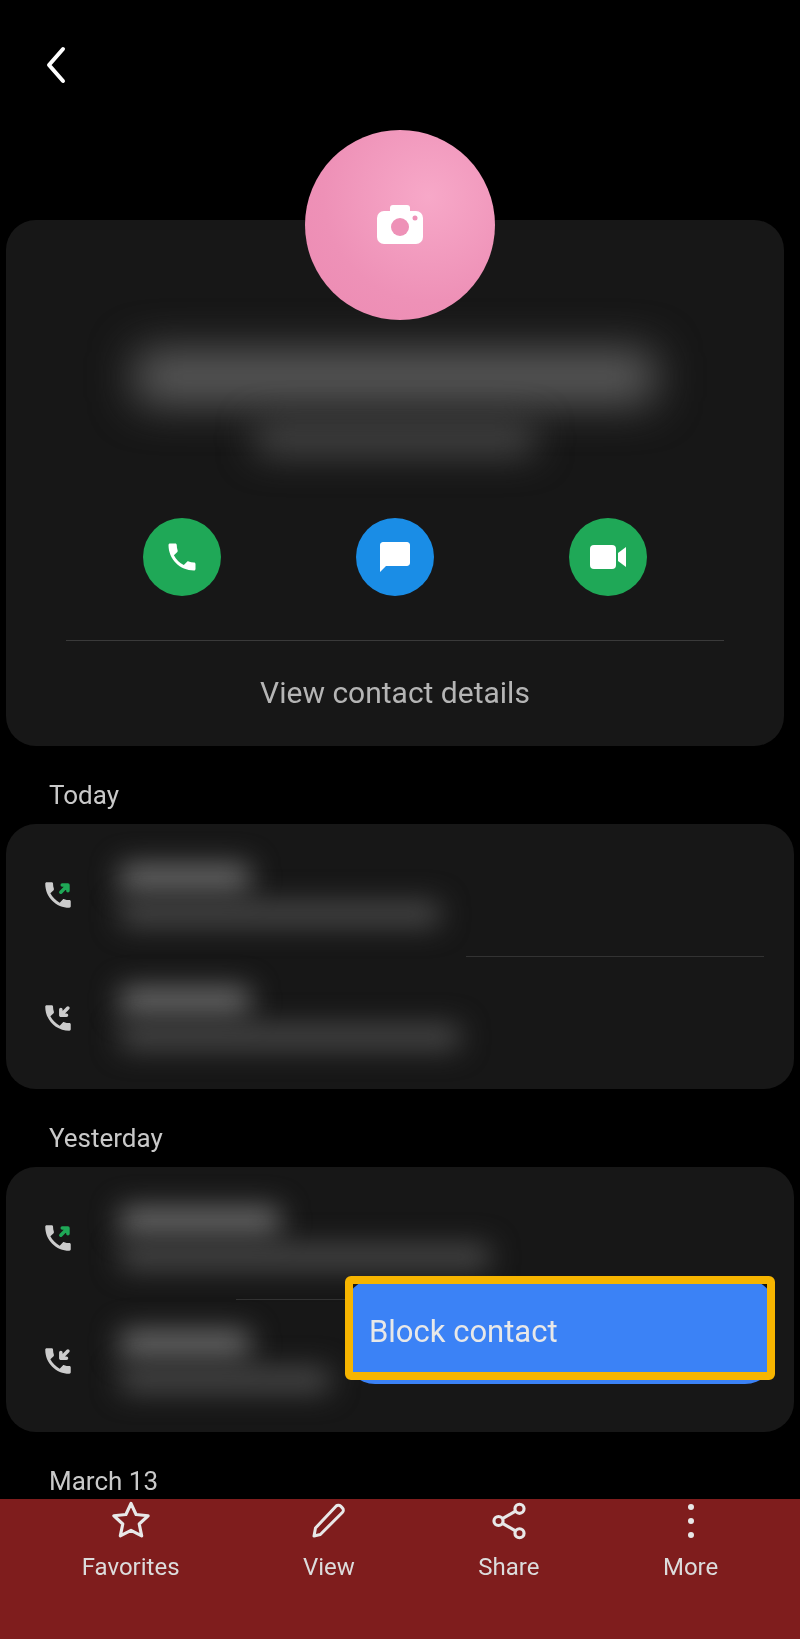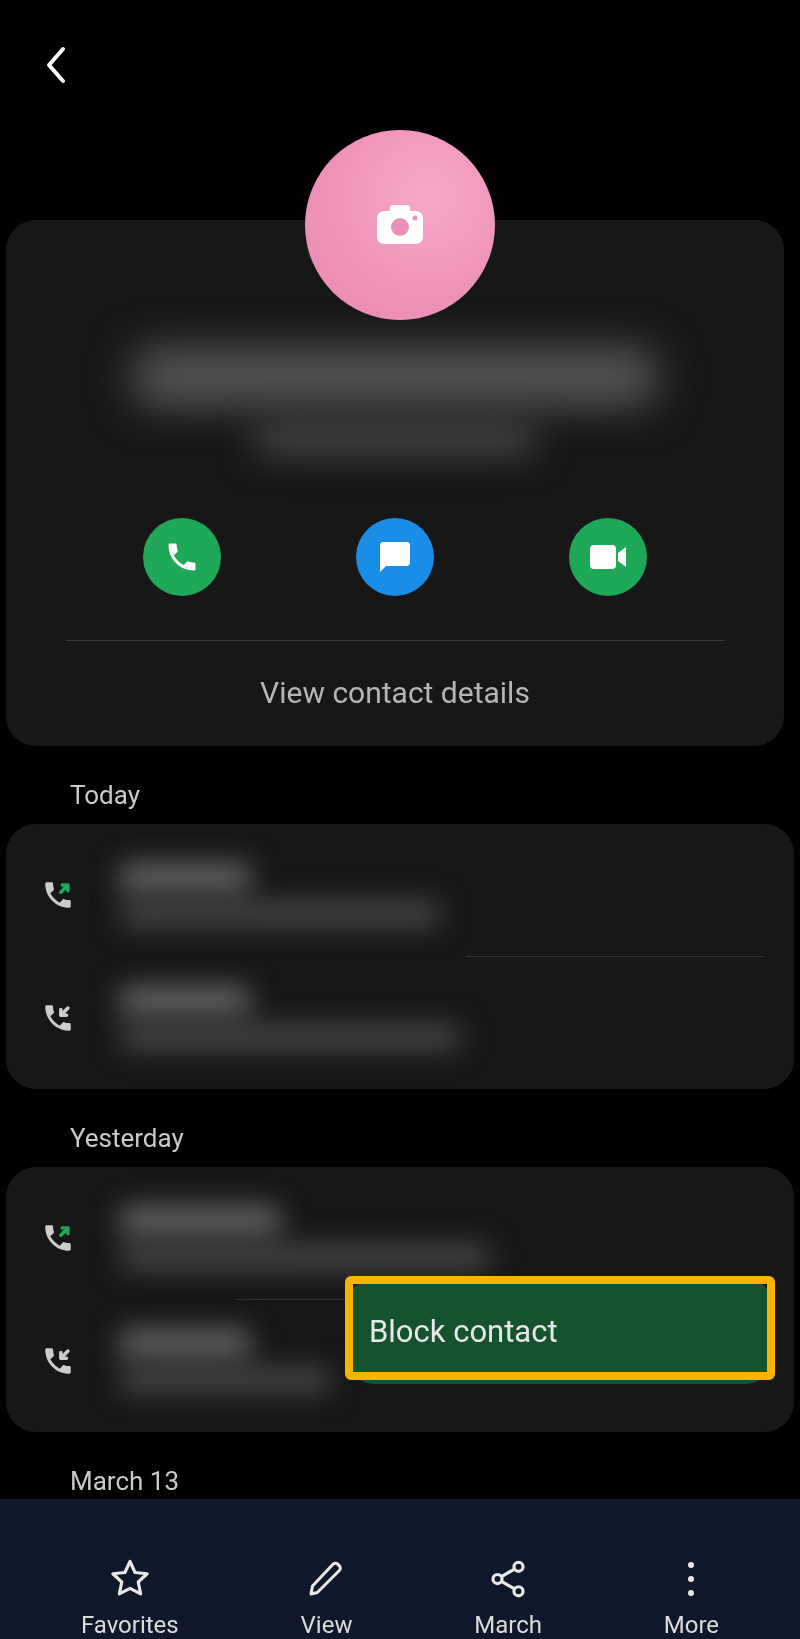--- a/index.html
+++ b/index.html
@@ -91,21 +91,21 @@
   }
   .view-details {
     text-align: center;
     padding-top: 34px;
     color: #b5b5b5;
     font-size: 30px;
   }
   .section-label {
     color: #c9c9c9;
     font-size: 26px;
-    margin: 34px 0 14px 70px;
+    margin: 34px 0 14px 49px;
   }
   .history-card {
     background: #171717;
     border-radius: 30px;
     margin: 0 6px;
     padding: 26px 30px;
   }
   .call-row {
     display: flex;
     align-items: center;
@@ -141,21 +141,21 @@
     margin: 16px 0 16px 0;
     margin-left: auto;
     width: calc(100% - 430px);
     margin-right: 0;
   }
   .context-menu {
     position: absolute;
     left: 345px;
     top: 1279px;
     width: 430px;
-    background: #14532d;
+    background: #3b82f6;
     border-radius: 30px;
     overflow: hidden;
     z-index: 10;
   }
   .menu-item {
     padding: 34px 24px;
     font-size: 31px;
     color: #e8e8e8;
   }
   .highlight-box {
@@ -168,24 +168,24 @@
     border-radius: 6px;
     z-index: 11;
     pointer-events: none;
   }
   .bottom-nav {
     position: absolute;
     bottom: 0;
     left: 0;
     right: 0;
     height: 140px;
-    background: #0f172a;
+    background: #7f1d1d;
     display: flex;
     justify-content: space-around;
-    align-items: flex-end;
+    align-items: flex-start;
     padding: 0 20px;
   }
   .nav-item {
     display: flex;
     flex-direction: column;
     align-items: center;
     gap: 10px;
     color: #dcdcdc;
     font-size: 24px;
   }
@@ -330,21 +330,21 @@
   <div class="nav-item">
     <div class="nav-icon">
       <svg width="42" height="42" viewBox="0 0 24 24">
         <circle cx="18" cy="5" r="2.6" fill="none" stroke="#e8e8e8" stroke-width="1.8"></circle>
         <circle cx="6" cy="12" r="2.6" fill="none" stroke="#e8e8e8" stroke-width="1.8"></circle>
         <circle cx="18" cy="19" r="2.6" fill="none" stroke="#e8e8e8" stroke-width="1.8"></circle>
         <line x1="8.3" y1="10.7" x2="15.7" y2="6.3" stroke="#e8e8e8" stroke-width="1.8"></line>
         <line x1="8.3" y1="13.3" x2="15.7" y2="17.7" stroke="#e8e8e8" stroke-width="1.8"></line>
       </svg>
     </div>
-    <span>March</span>
+    <span>Share</span>
   </div>
   <div class="nav-item">
     <div class="nav-icon">
       <svg width="12" height="40" viewBox="0 0 12 40">
         <circle cx="6" cy="6" r="3" fill="#e8e8e8"></circle>
         <circle cx="6" cy="20" r="3" fill="#e8e8e8"></circle>
         <circle cx="6" cy="34" r="3" fill="#e8e8e8"></circle>
       </svg>
     </div>
     <span>More</span>

